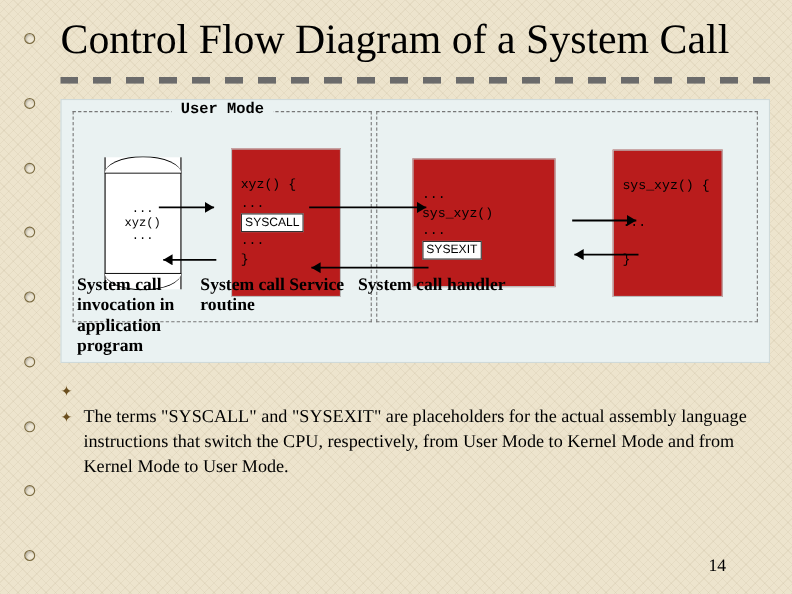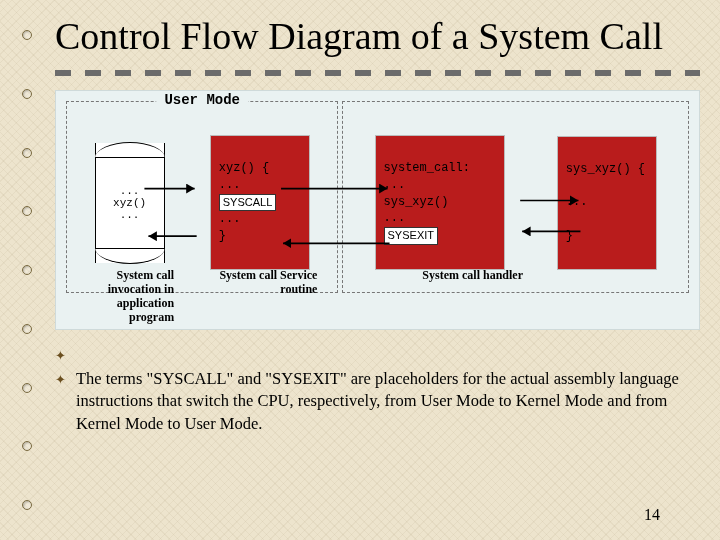--- a/index.html
+++ b/index.html
@@ -66,21 +66,21 @@
   }
   .scroll::before, .scroll::after {
     content:""; position:absolute; left:-1px; right:-1px; height:14px;
     border:1px solid #000; border-left:none; border-right:none;
     background:#fff;
   }
   .scroll::before { top:-1px; border-radius: 50% 50% 0 0 / 100% 100% 0 0; }
   .scroll::after  { bottom:-1px; border-radius: 0 0 50% 50% / 0 0 100% 100%; }
   .scroll .inner { white-space:pre; }
 
-  .captions { position:absolute; left:10px; right:10px; bottom:4px; display:flex; font-family: Georgia, serif; font-weight:bold; font-size:12px; line-height:1.15; text-align:right; }
+  .captions { position:absolute; left:10px; right:10px; bottom:4px; display:flex; font-family: Georgia, serif; font-weight:bold; font-size:16px; line-height:1.15; text-align:left; }
   .captions div { padding: 0 4px; }
 
   svg.arrows { position:absolute; left:0; right:0; top:0; bottom:0; width:100%; height:100%; pointer-events:none; }
 
   .bullets { margin-top: 14px; font-size: 16.5px; line-height:1.35; }
   .bullets li { list-style:none; display:flex; gap:10px; margin-bottom:4px; }
   .bul-ico { color:#6b4f1f; font-size:13px; padding-top:3px; }
   .mono { font-family:"Courier New", monospace; }
 
   .pagenum { position:absolute; right:40px; bottom:6px; font-size:16px;margin-top:36px; }
@@ -121,21 +121,20 @@
             <div>...</div>
             <span class="syscap">SYSCALL</span>
             <div>...</div>
             <div>}</div>
           </div>
         </div>
       </div>
       <div class="mode kernel">
         <div class="row">
           <div class="codebox" style="min-width:130px;">
-            <div>system_call:</div>
             <div>...</div>
             <div>sys_xyz()</div>
             <div>...</div>
             <span class="syscap">SYSEXIT</span>
           </div>
           <div class="codebox">
             <div>sys_xyz() {</div>
             <div>&nbsp;</div>
             <div>...</div>
             <div>&nbsp;</div>

